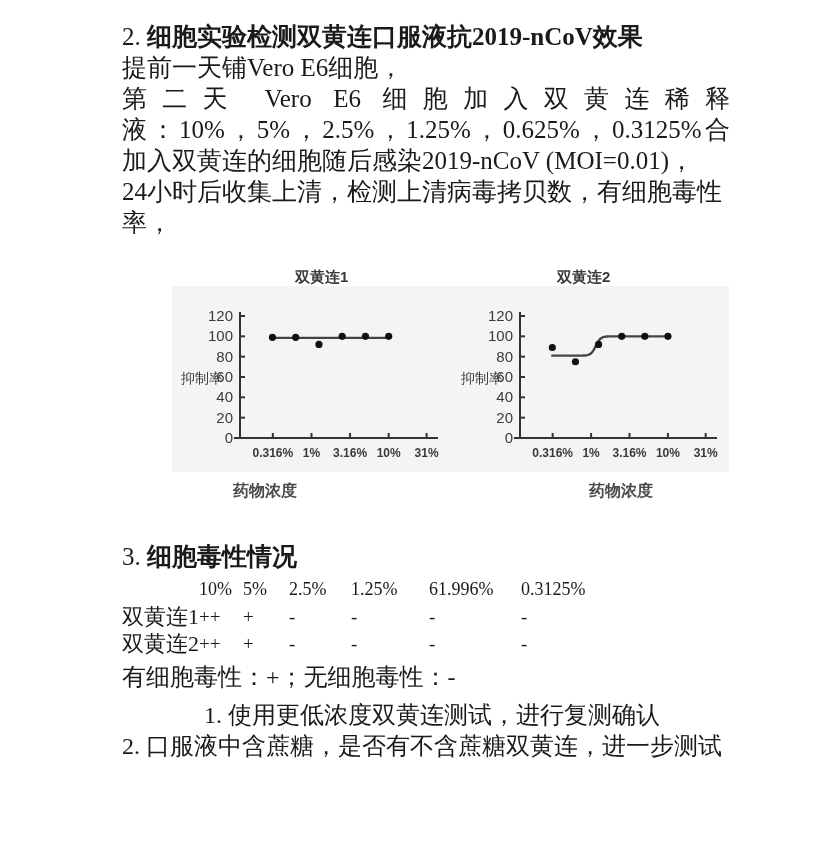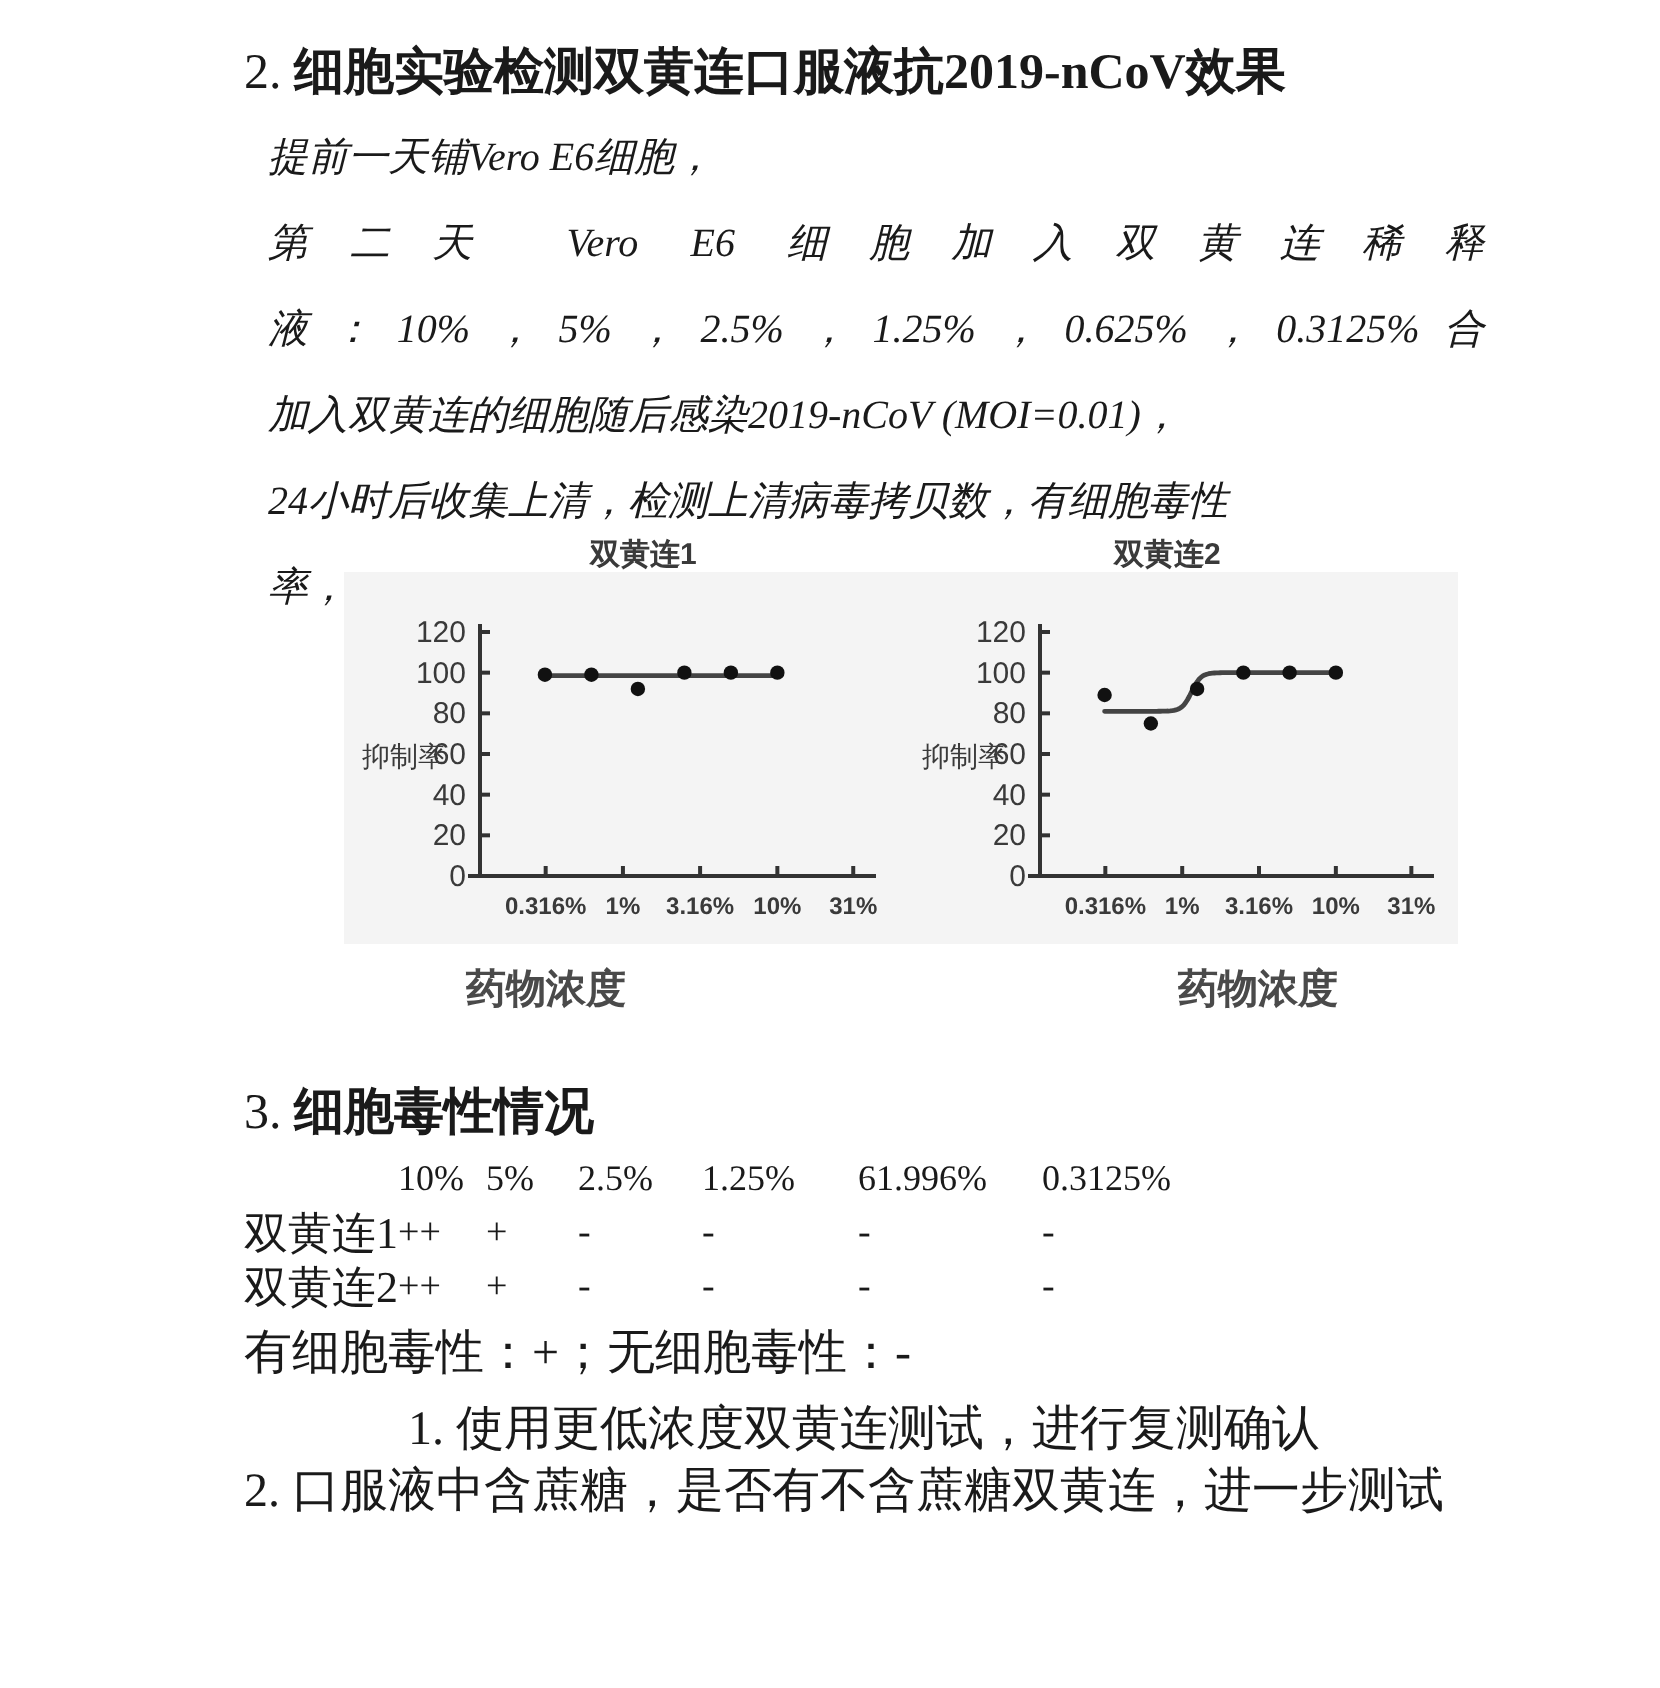--- a/index.html
+++ b/index.html
@@ -31,25 +31,24 @@
     margin: 0;
     white-space: nowrap;
   }
   .section-heading .num {
     font-weight: normal;
   }
   .section-heading .ttl {
     font-weight: bold;
   }
   .body-line {
-    font-size: 20px;
+    font-size: 25px;
     line-height: 31px;
-    margin: 12px;
-    white-space: nowrap;
-    font-style: italic;
+    margin: 0;
+    white-space: nowrap;
   }
   .justified {
     text-align: justify;
     text-align-last: justify;
     white-space: normal;
   }
 
   
   #sec2 {
     position: absolute;
@@ -83,21 +82,21 @@
     font-family: "Liberation Sans", sans-serif;
     font-weight: bold;
     color: #3a3a3a;
     white-space: nowrap;
   }
   #title-1 { left: 123px; top: 0; }
   #title-2 { left: 385px; top: 0; }
 
   .xaxis-title {
     position: absolute;
-    font-size: 20px;
+    font-size: 16px;
     font-family: Liberation Serif, serif;
     font-weight: bold;
     color: #4a4a4a;
     white-space: nowrap;
   }
   #xtitle-1 { left: 233px; top: 481px; }
   #xtitle-2 { left: 589px; top: 481px; }
 
   .panel-svg {
     position: absolute;

